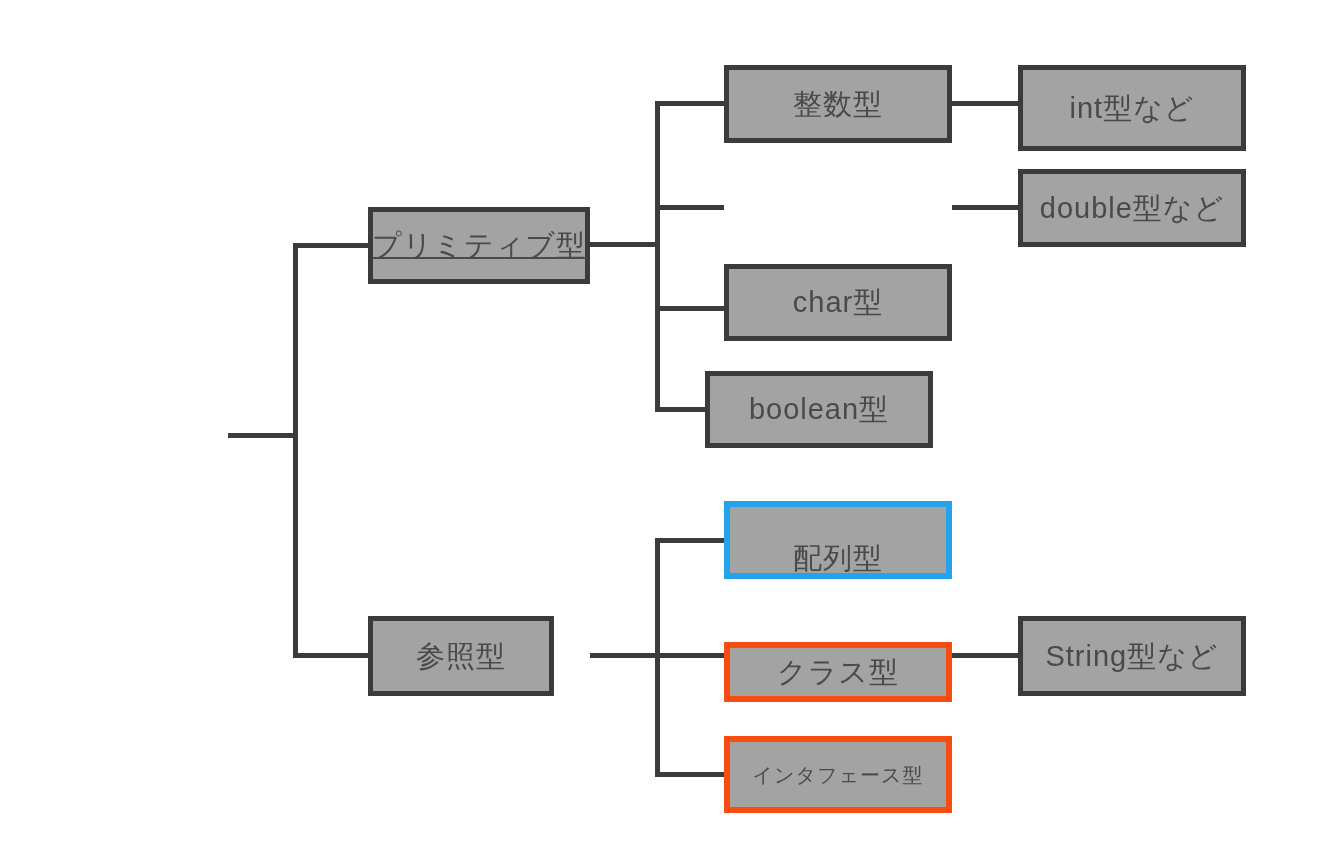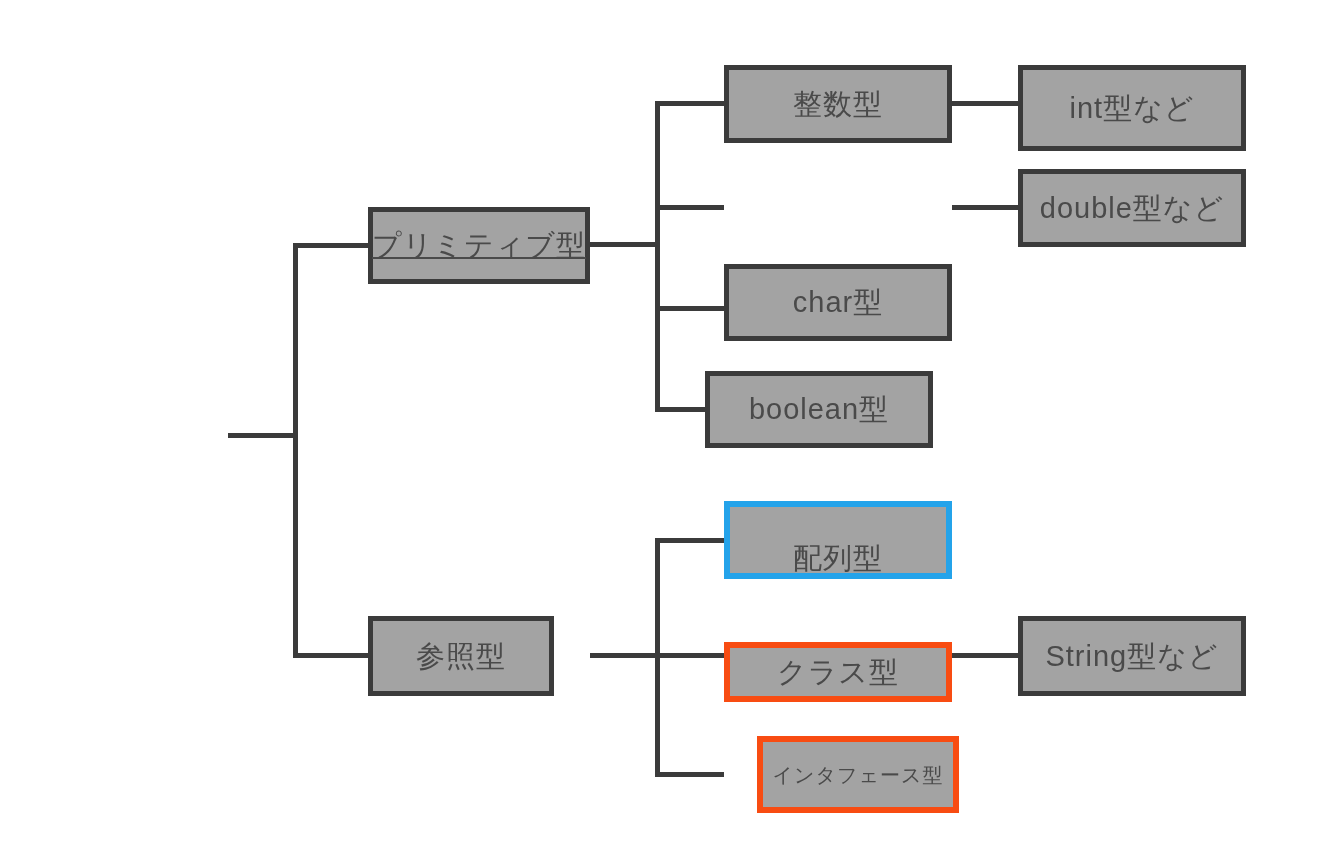--- a/index.html
+++ b/index.html
@@ -41,21 +41,21 @@
   
   .n-root          {left:30px;  top:396px; width:198px; height:80px;}
   .n-primitive     {left:368px; top:207px; width:222px; height:77px;text-decoration:underline;}
   .n-reference     {left:368px; top:616px; width:186px; height:80px;}
   .n-integer       {left:724px; top:65px;  width:228px; height:78px;}
   .n-real          {left:724px; top:169px; width:228px; height:78px;}
   .n-char          {left:724px; top:264px; width:228px; height:77px;}
   .n-boolean       {left:692px; top:371px; width:228px; height:77px;margin-left:13px;}
   .n-array         {left:724px; top:501px; width:228px; height:78px;}
   .n-class         {left:724px; top:616px; width:228px; height:60px;margin-top:26px;}
-  .n-interface     {left:724px; top:736px; width:202px; height:77px; font-size:20px;margin-left:33px;}
+  .n-interface     {left:724px; top:736px; width:228px; height:77px; font-size:20px;}
   .n-int-example   {left:1018px;top:65px;  width:228px; height:86px;}
   .n-double-example{left:1018px;top:169px; width:228px; height:78px;}
   .n-string-example{left:1018px;top:616px; width:228px; height:80px;}
 </style>
 </head>
 <body>
 
 <div class="canvas">
 
   <div class="line" style="left:228px;top:433px;width:67px;height:5px;"></div>

